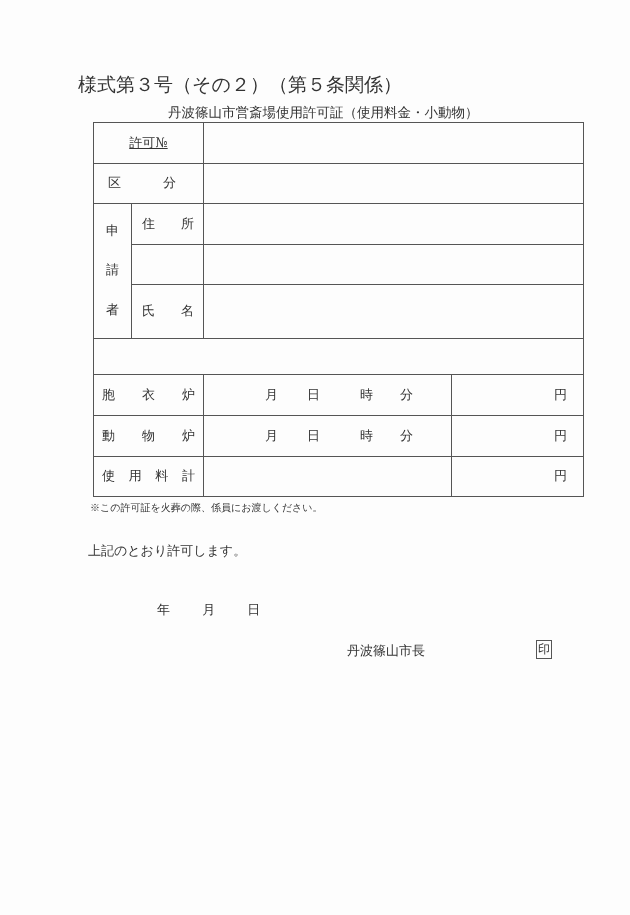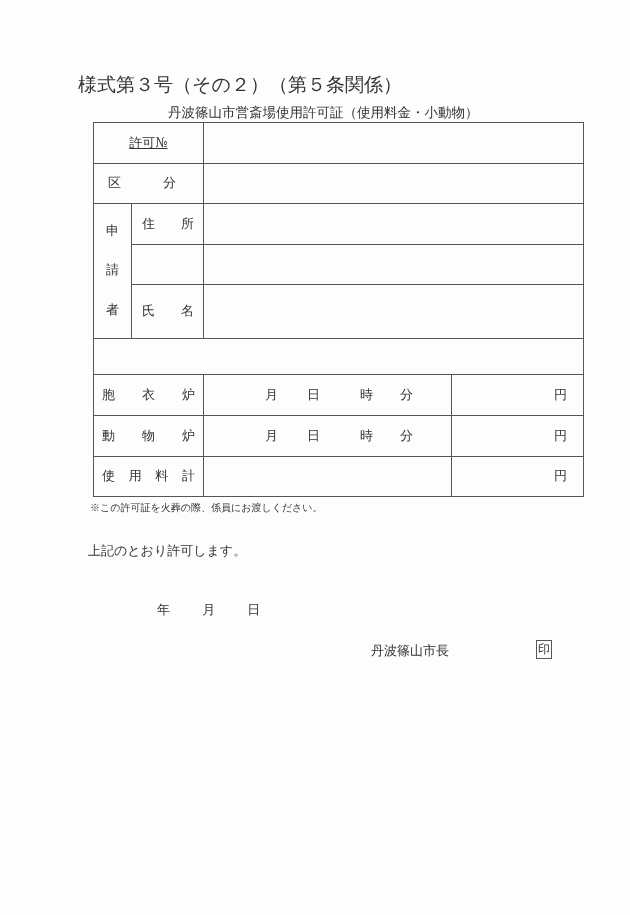--- a/index.html
+++ b/index.html
@@ -39,21 +39,21 @@
       color: #333;
     }
     .spread { justify-content: space-between; }
     .center { justify-content: center; text-decoration: underline; }
     .right { justify-content: flex-end; }
 
     .note { left: 90px; top: 501px; font-size: 10px; }
     .permit-text { left: 80px; top: 542px; font-size: 13px; margin-left: 8px; }
     .date-line { left: 157px; top: 601px; font-size: 13px; }
     .date-line span { display: inline-block; }
-    .signer { left: 347px; top: 642px; font-size: 13px; margin-left: 24px; }
+    .signer { left: 347px; top: 642px; font-size: 13px; }
     .seal {
       position: absolute;
       left: 536px;
       top: 640px;
       width: 14px;
       height: 17px;
       border: 1px solid #555;
       font-size: 12px;
       line-height: 17px;
       text-align: center;

